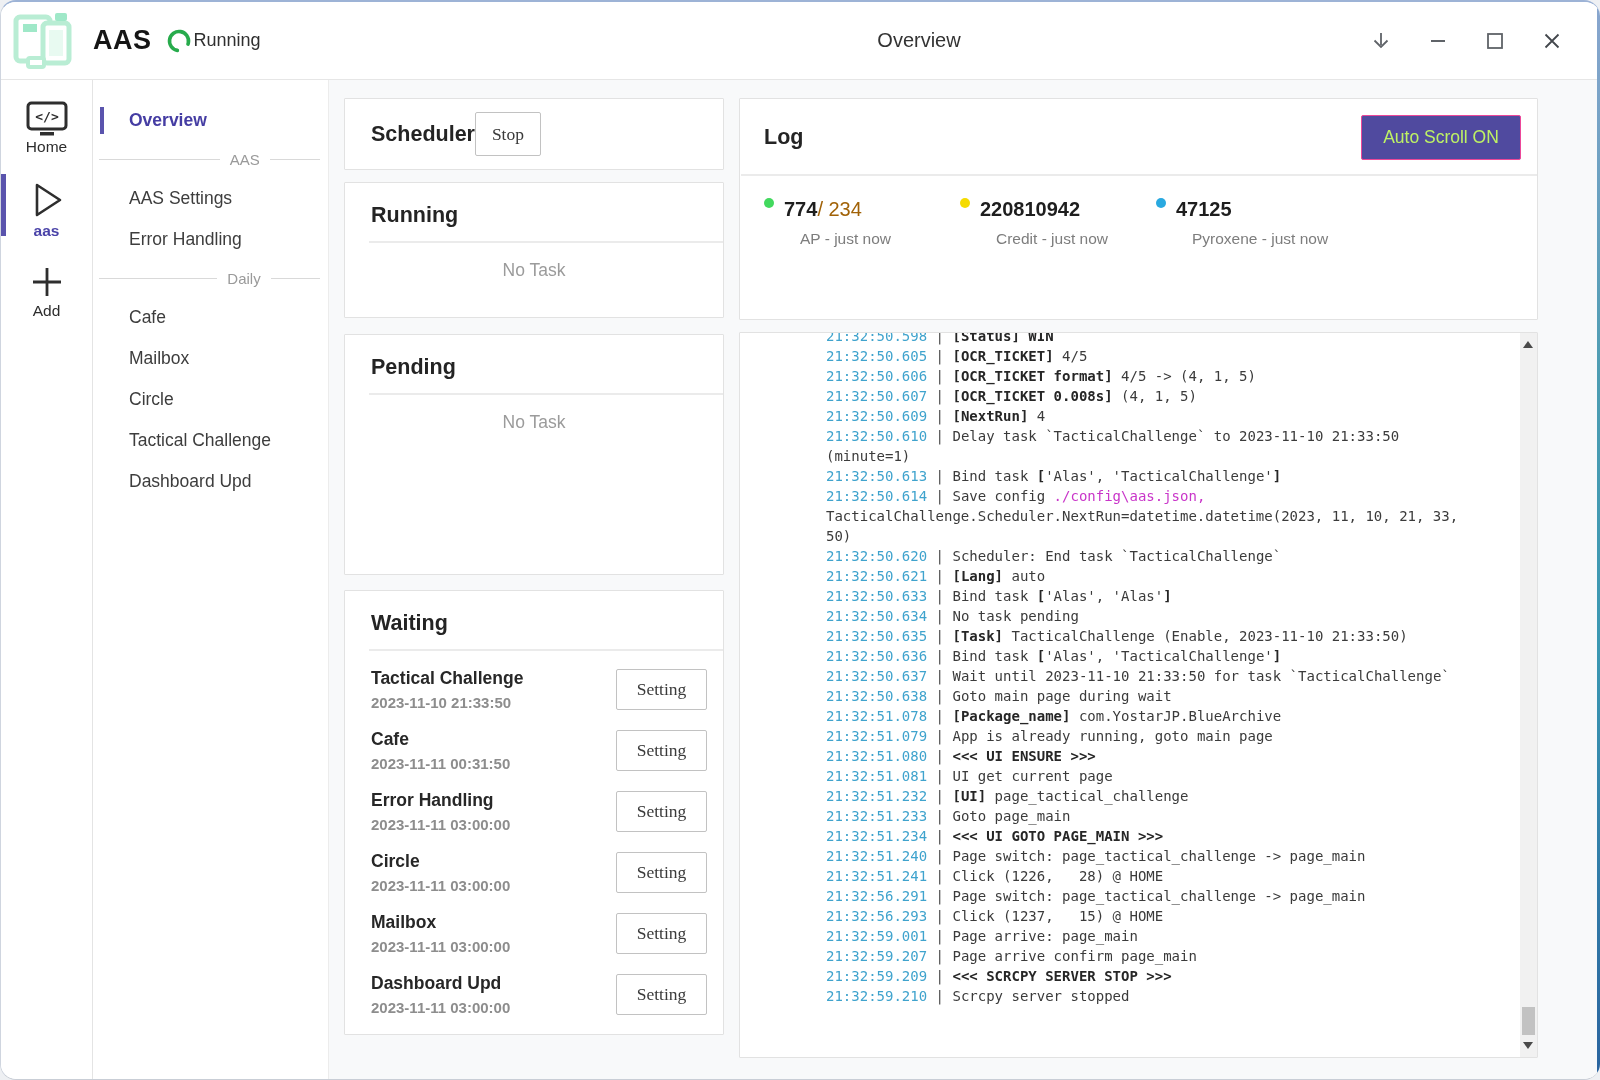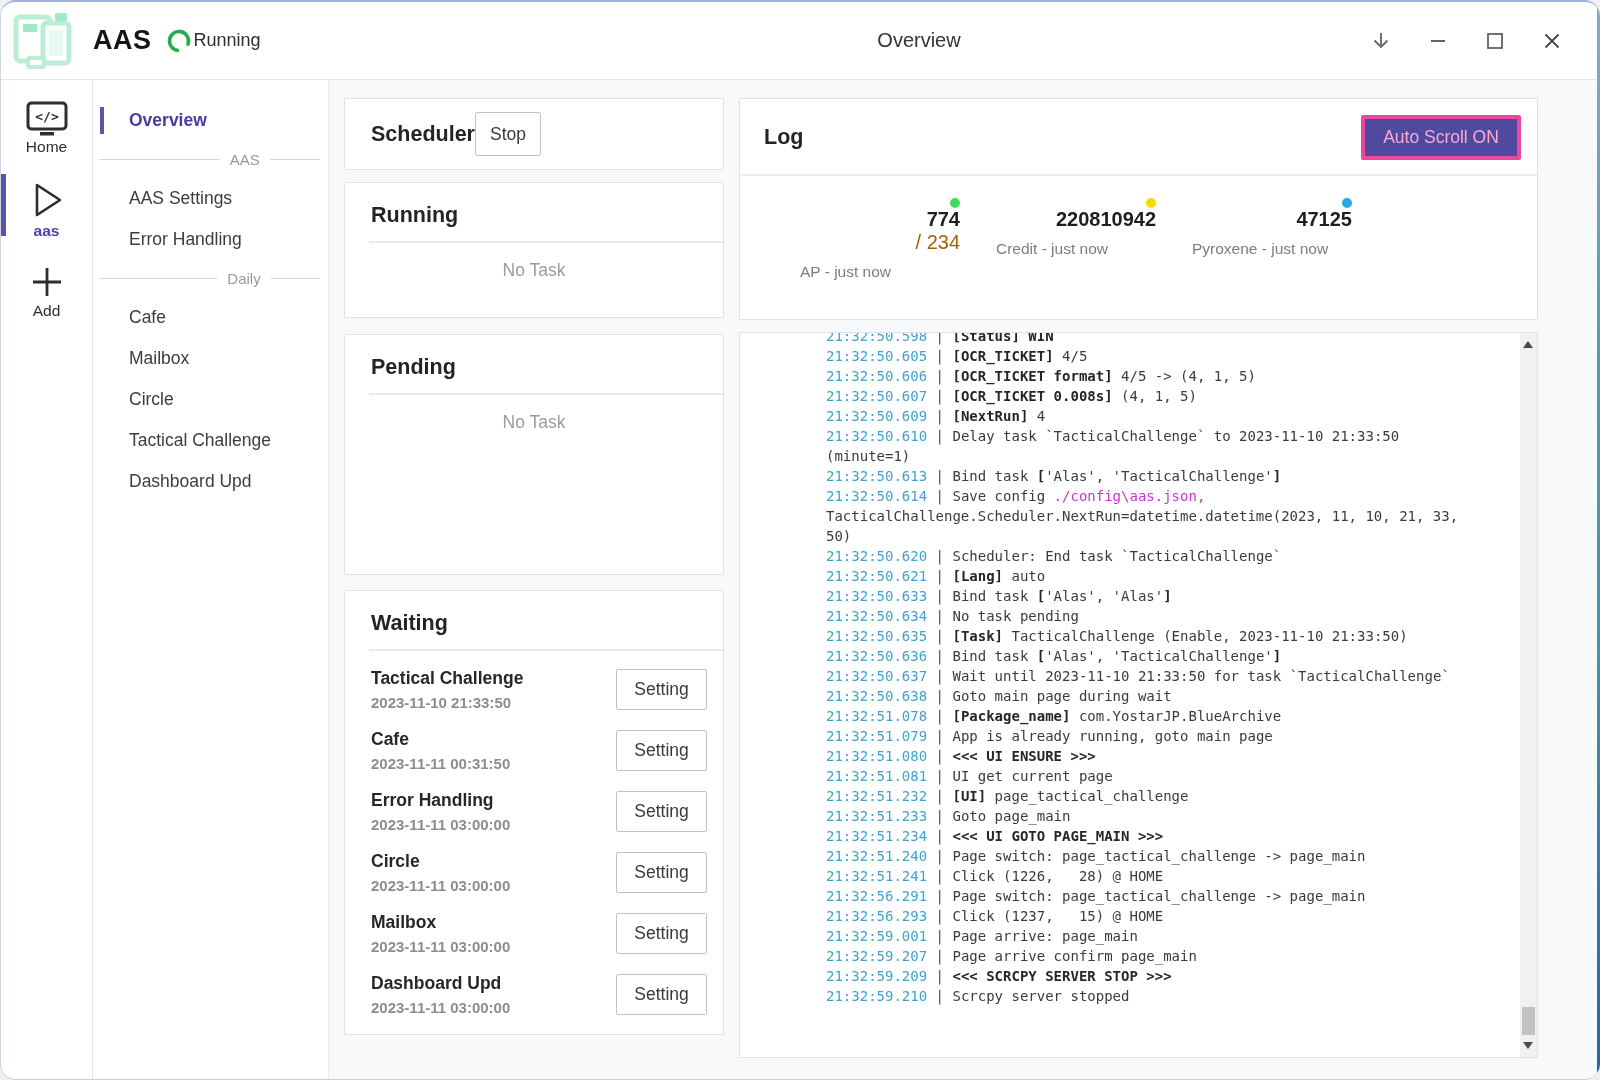--- a/index.html
+++ b/index.html
@@ -43,45 +43,45 @@
   .main{flex:1;background:#f8f9fa;padding:18px 0 0 15px;display:flex;gap:15px;}
   .card{background:#fff;border:1px solid #e2e2e2;border-radius:1px;}
 
   .col-a{width:380px;flex:0 0 auto;}
   .col-b{width:799px;flex:0 0 auto;}
 
   
   .card-scheduler{height:72px;display:flex;align-items:center;
     padding:0 16px 0 26px;margin-bottom:12px;}
   .card-title{font-size:21.5px;font-weight:600;color:#242424;}
-  .btn{background:#fff;border:1px solid #c2c2c2;border-radius:2px;color:#3a3a3a;cursor:pointer;font-family:Liberation Sans, sans-serif;}
+  .btn{background:#fff;border:1px solid #c2c2c2;border-radius:2px;color:#3a3a3a;cursor:pointer;font-family:Liberation Serif, serif;}
   .btn-stop{width:66px;height:44px;font-size:17.5px;}
 
   
   .card-running{height:136px;margin-bottom:16px;padding-top:20px;}
   .card-pending{height:241px;margin-bottom:15px;padding-top:20px;}
   .panel-title{margin-left:26px;font-size:21.5px;font-weight:600;color:#242424;padding-bottom:13px;}
   .panel-divider{height:2px;background:#ebebeb;margin-left:24px;}
   .no-task{text-align:center;color:#9b9b9b;font-size:17.5px;margin-top:17px;}
 
   
   .card-waiting{height:445px;padding-top:20px;}
   .task-list{margin-top:8px;}
   .task-row{display:flex;align-items:center;justify-content:space-between;padding:0 16px 0 26px;height:61px;}
   .task-name{font-size:17.5px;font-weight:700;color:#272727;}
   .task-time{font-size:15px;font-weight:600;color:#8d8d8d;margin-top:5px;}
   .btn-setting{width:91px;height:41px;font-size:17.5px;}
 
   
   .card-loghead{height:222px;margin-bottom:12px;padding-top:16px;}
   .loghead-row{display:flex;align-items:center;justify-content:space-between;padding:0 16px 14px 24px;gap:20px;}
-  .btn-autoscroll{width:160px;height:45px;background:#504a9f;border:4px solid #ec4899;color:#f9a8d4;font-size:17.5px;border-radius:2px;cursor:pointer;}
+  .btn-autoscroll{width:160px;height:45px;background:#504a9f;border:1px solid #ec4899;color:#bef264;font-size:17.5px;border-radius:2px;cursor:pointer;}
   .stats-row{display:flex;padding:22px 0 0 24px;}
   .stat{width:196px;}
-  .stat-top{display:flex;align-items:flex-end;flex-direction:column;}
+  .stat-top{display:flex;align-items:flex-start;}
   .dot{width:10px;height:10px;border-radius:50%;flex:0 0 auto;}
   .stat-value{font-size:20px;font-weight:700;color:#1e1e1e;margin-left:10px;}
   .stat-suffix{font-size:20px;color:#a16207;margin-left:0;}
   .stat-label{margin-left:36px;margin-top:9px;color:#7d7d7d;font-size:15.5px;}
 
   
   .card-logview{position:relative;height:726px;overflow:hidden;}
   .log-content{width:730px;padding-left:4px;margin-top:-7px;
     font-family:"DejaVu Sans Mono","Liberation Mono",monospace;font-size:14px;line-height:20px;color:#3b3b3b;}
   .log-line{white-space:pre-wrap;overflow-wrap:break-word;padding-left:82px;text-indent:-82px;}

